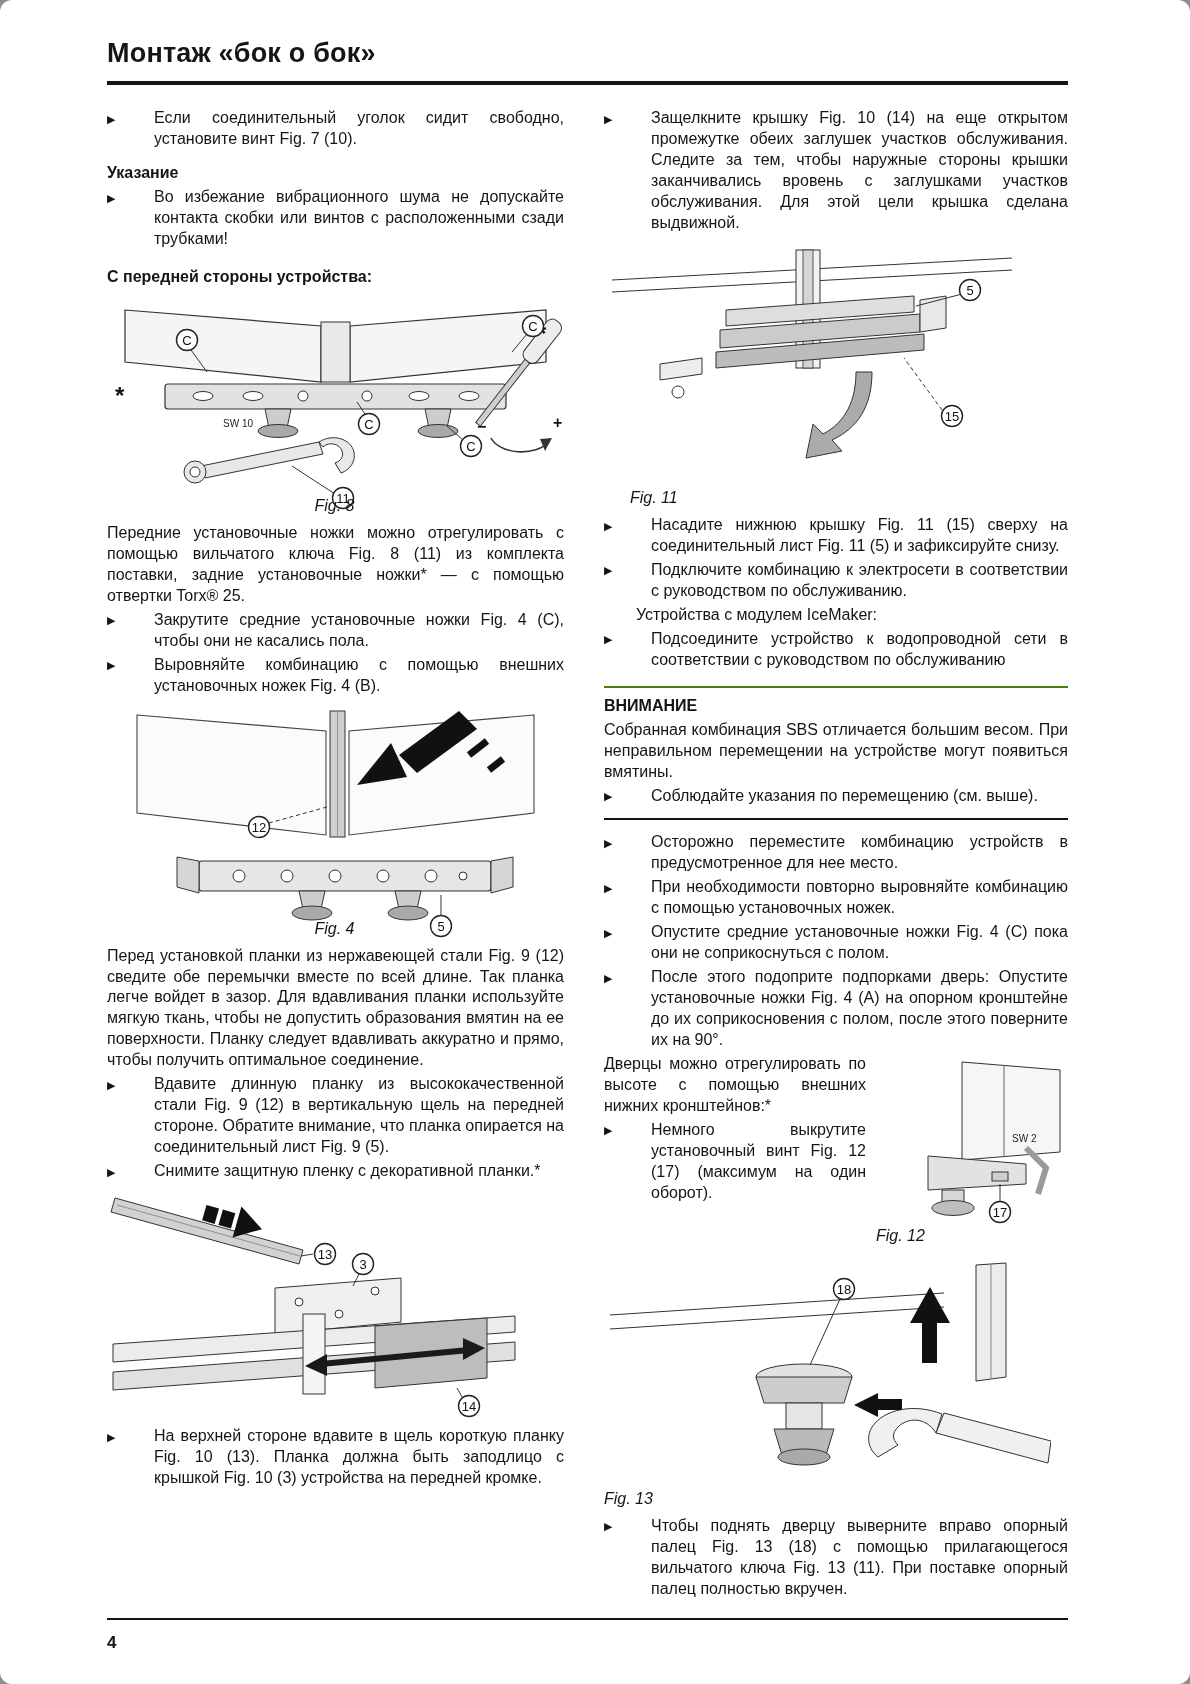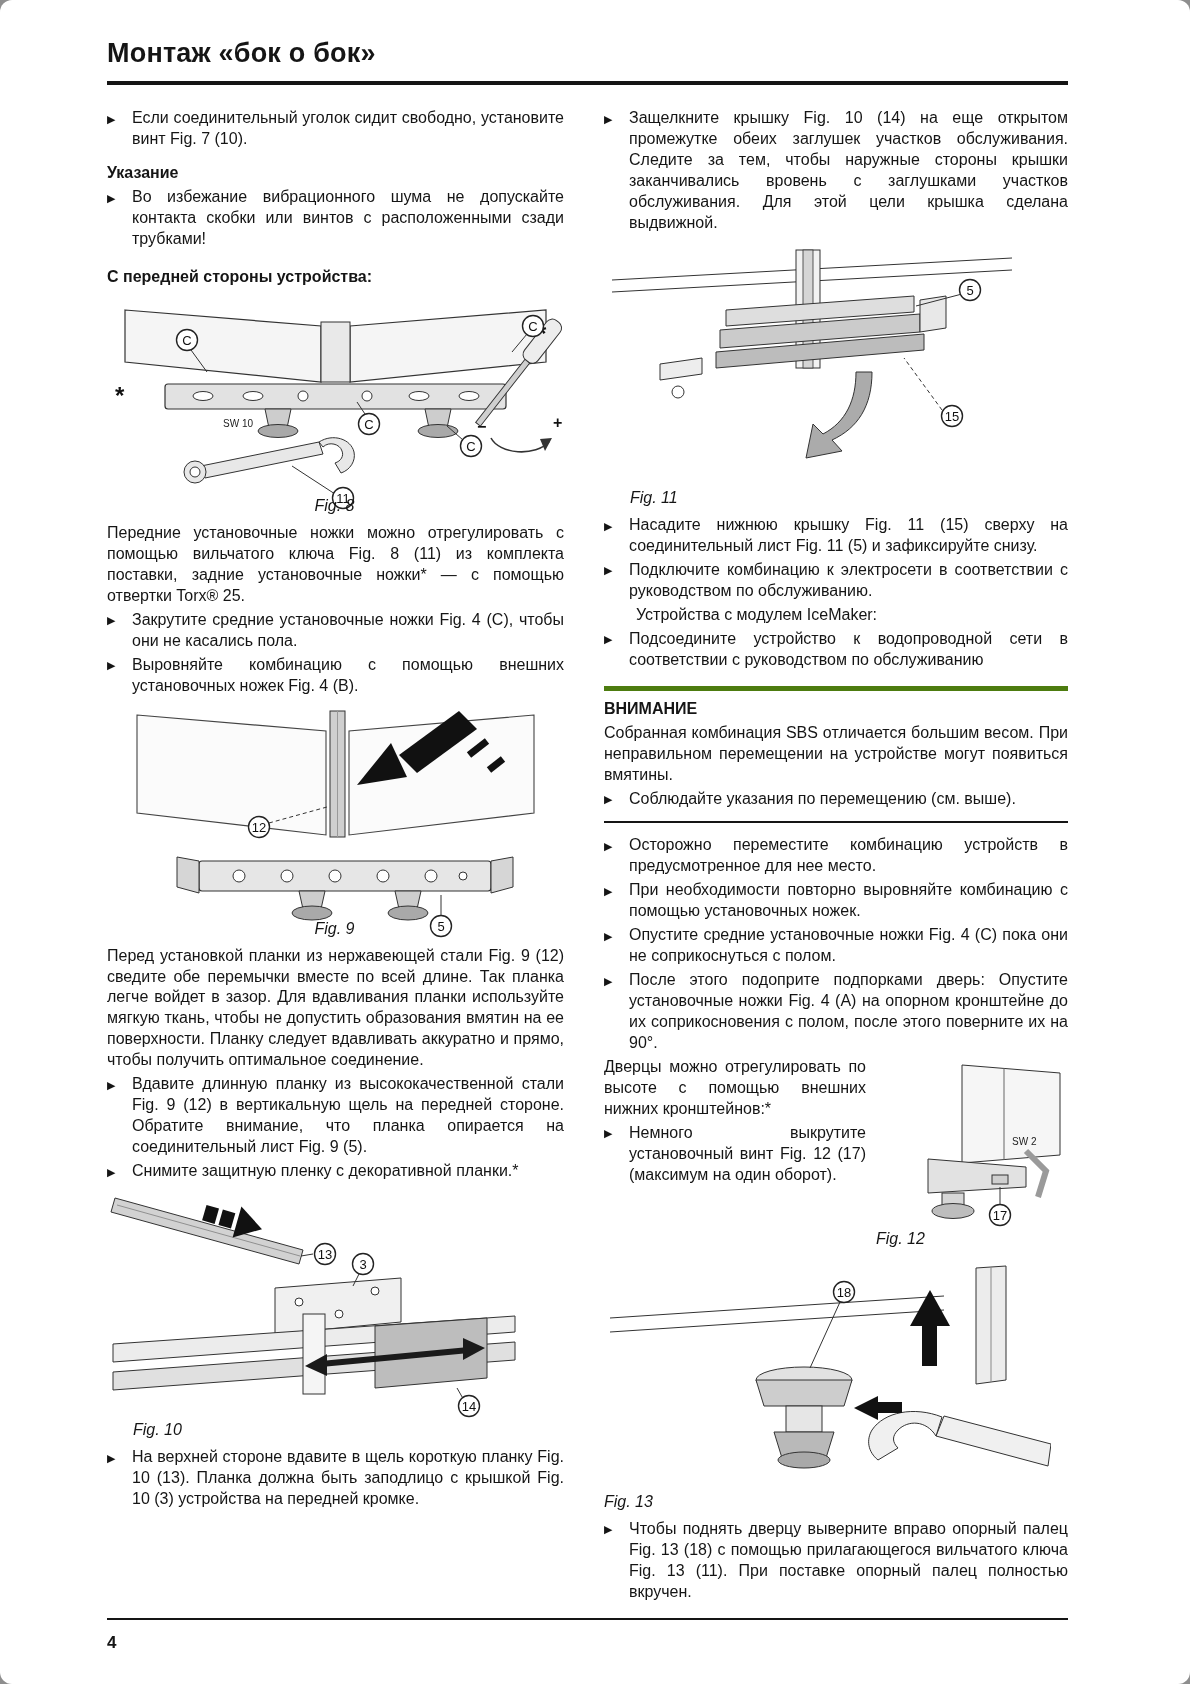--- a/index.html
+++ b/index.html
@@ -12,28 +12,28 @@
   }
   .title { font-size: 27px; font-weight: bold; letter-spacing: .2px; }
   .title-rule { border-bottom: 4px solid #151515; margin: 10px 0 20px; }
   .cols { display: flex; gap: 40px; }
   .col-l { width: 457px; flex: none; }
   .col-r { width: 464px; flex: none; }
   .h { font-weight: bold; margin: 13px 0 3px; }
   .p { text-align: justify; margin: 3px 0; }
   .b { display: flex; margin: 3px 0; }
   .arr { flex: 0 0 25px; font-size: 11px; padding-top: 3.5px; color:#151515; }
-  .bt { flex: 1; text-align: justify; }
+  .bt { flex: 1; text-align: justify; margin-left: 22px; }
   .cont { margin-left: 32px; }
   figure.fig { margin: 10px 0 6px; }
   .figcap { font-style: italic; }
   .cap-r  { text-align: center; margin-top: -20px; padding-right: 2px; }
   .cap-rb { text-align: left; margin-top: 2px; padding-right: 2px; }
   .cap-l  { padding-left: 26px; margin-top: 0; }
-  .warn { border-top: 5px solid #4d7c0f; border-bottom: 2px solid #151515;
+  .warn { border-top: 2px solid #4d7c0f; border-bottom: 2px solid #151515;
           margin: 15px 0 12px; padding: 6px 0 9px; }
   .warn .h { margin: 2px 0 3px; }
   .doors::after { content: ""; display: block; clear: both; }
   .fig12wrap { float: right; width: 192px; margin: 2px 0 2px 10px; }
   .footer { position: absolute; left: 107px; right: 122px; bottom: 30px;
             border-top: 2px solid #151515; padding-top: 12px;
             font-weight: bold; font-size: 17px; }
   svg { display: block; }
   .co  { fill: #fff; stroke: #222; stroke-width: 1.4; }
   .cot { font-size: 13px; text-anchor: middle; fill: #111;
@@ -173,21 +173,21 @@
           <g transform="translate(152,120)">
               <circle r="10.5" class="co"></circle>
               <text class="cot" dy="4.5">12</text>
             </g>
           <line x1="334" y1="210" x2="334" y2="188" class="ld"></line>
           <g transform="translate(334,219)">
               <circle r="10.5" class="co"></circle>
               <text class="cot" dy="4.5">5</text>
             </g>
         </svg>
-        <figcaption class="figcap cap-r">Fig. 9</figcaption>
+        <figcaption class="figcap cap-r">Fig. 4</figcaption>
       </figure>
 
       <div class="p">Перед установкой планки из нержавеющей стали Fig. 9 (12) сведите обе перемычки вместе по всей длине. Так планка легче войдет в зазор. Для вдавливания планки используйте мягкую ткань, чтобы не допустить образования вмятин на ее поверхности. Планку следует вдавливать аккуратно и прямо, чтобы получить оптимальное соединение.</div>
 
       <div class="b">
         <span class="arr">▶</span>
         <span class="bt">Вдавите длинную планку из высококачественной стали Fig. 9 (12) в вертикальную щель на передней стороне. Обратите внимание, что планка опирается на соединительный лист Fig. 9 (5).</span>
       </div>
       <div class="b">
         <span class="arr">▶</span>
@@ -225,21 +225,20 @@
             <line x1="214" y1="172" x2="362" y2="158" stroke="#1a1a1a" stroke-width="6"></line>
             <polygon points="198,174 220,162 220,184" fill="#1a1a1a"></polygon>
             <polygon points="378,156 356,146 356,168" fill="#1a1a1a"></polygon>
           </g>
           <line x1="358" y1="210" x2="350" y2="196" class="ld"></line>
           <g transform="translate(362,214)">
               <circle r="10.5" class="co"></circle>
               <text class="cot" dy="4.5">14</text>
             </g>
         </svg>
-        <figcaption class="figcap cap-l">Fig. 10</figcaption>
       </figure>
 
       <div class="b">
         <span class="arr">▶</span>
         <span class="bt">На верхней стороне вдавите в щель короткую планку Fig. 10 (13). Планка должна быть заподлицо с крышкой Fig. 10 (3) устройства на передней кромке.</span>
       </div>
 
     </div>
 
     <div class="col-r">

